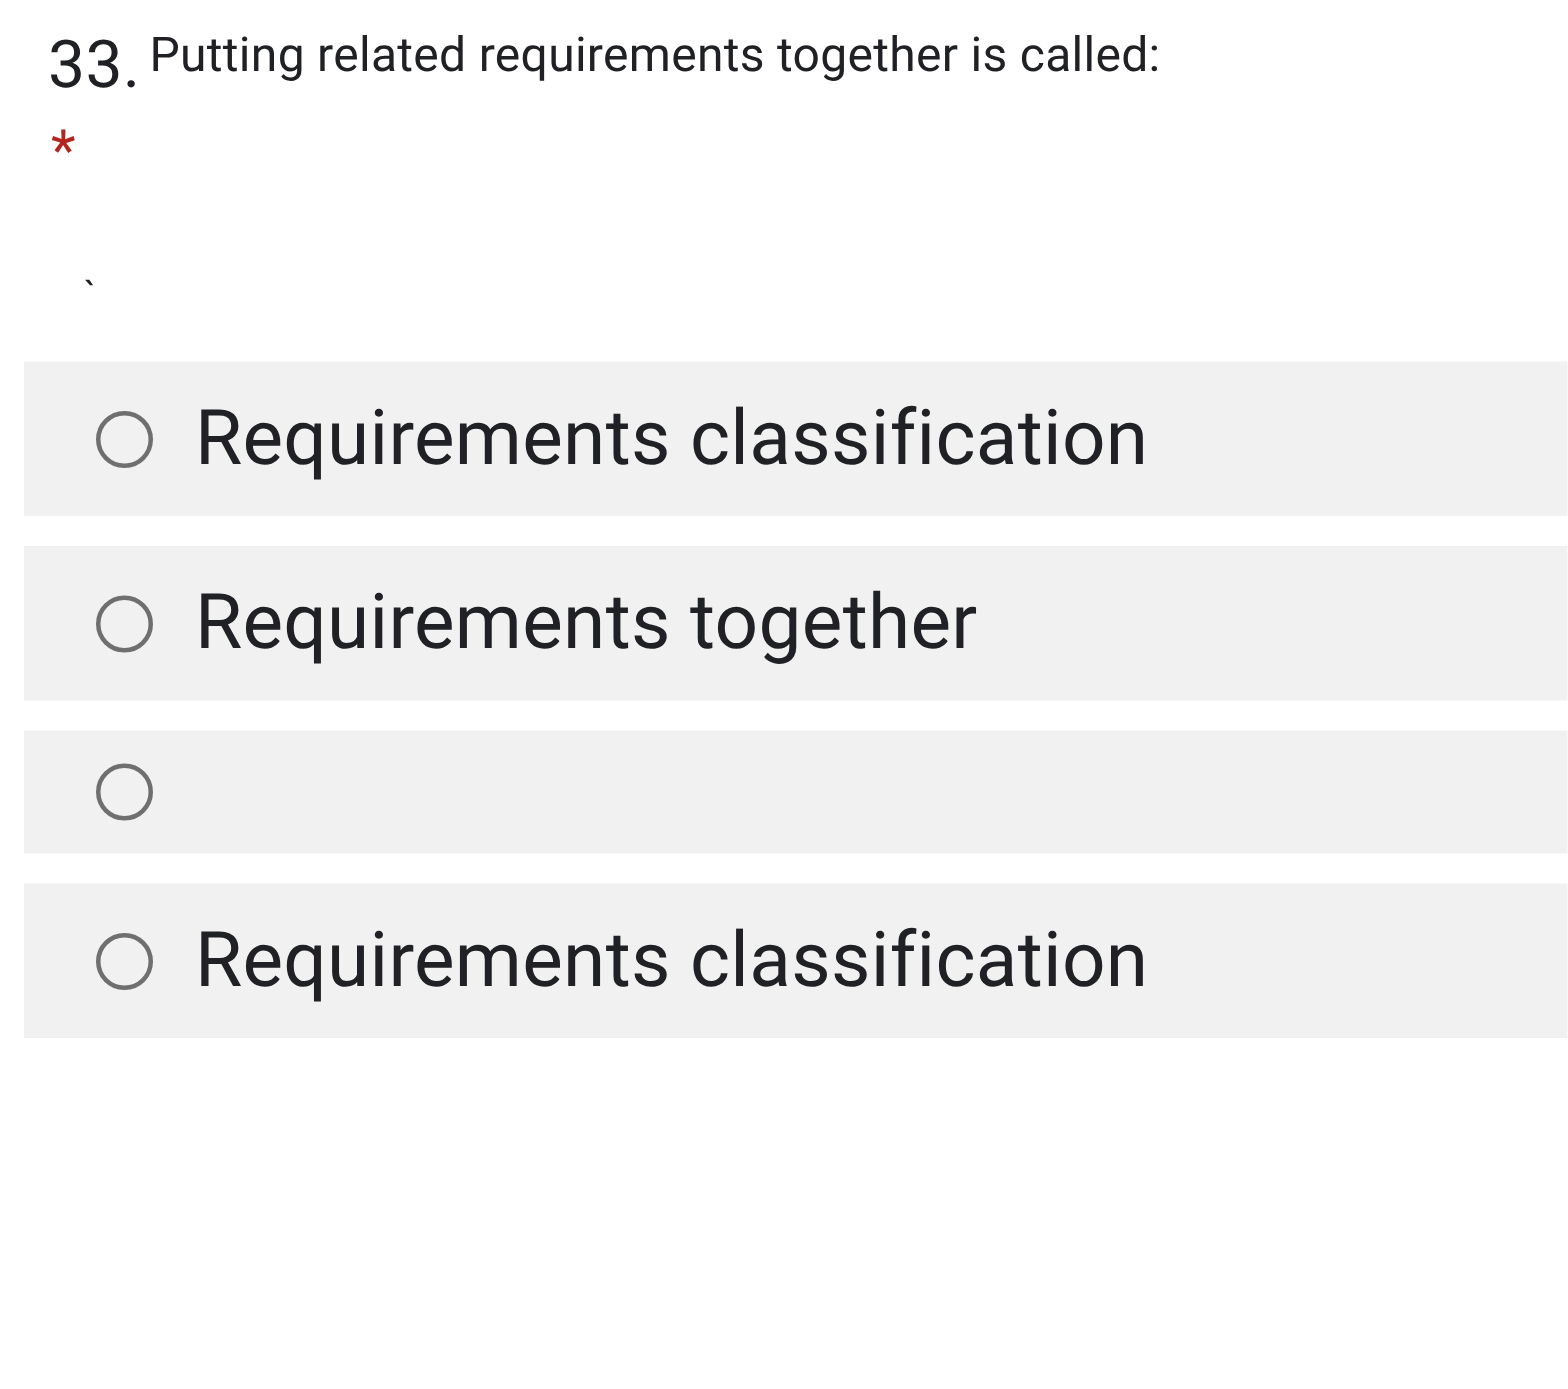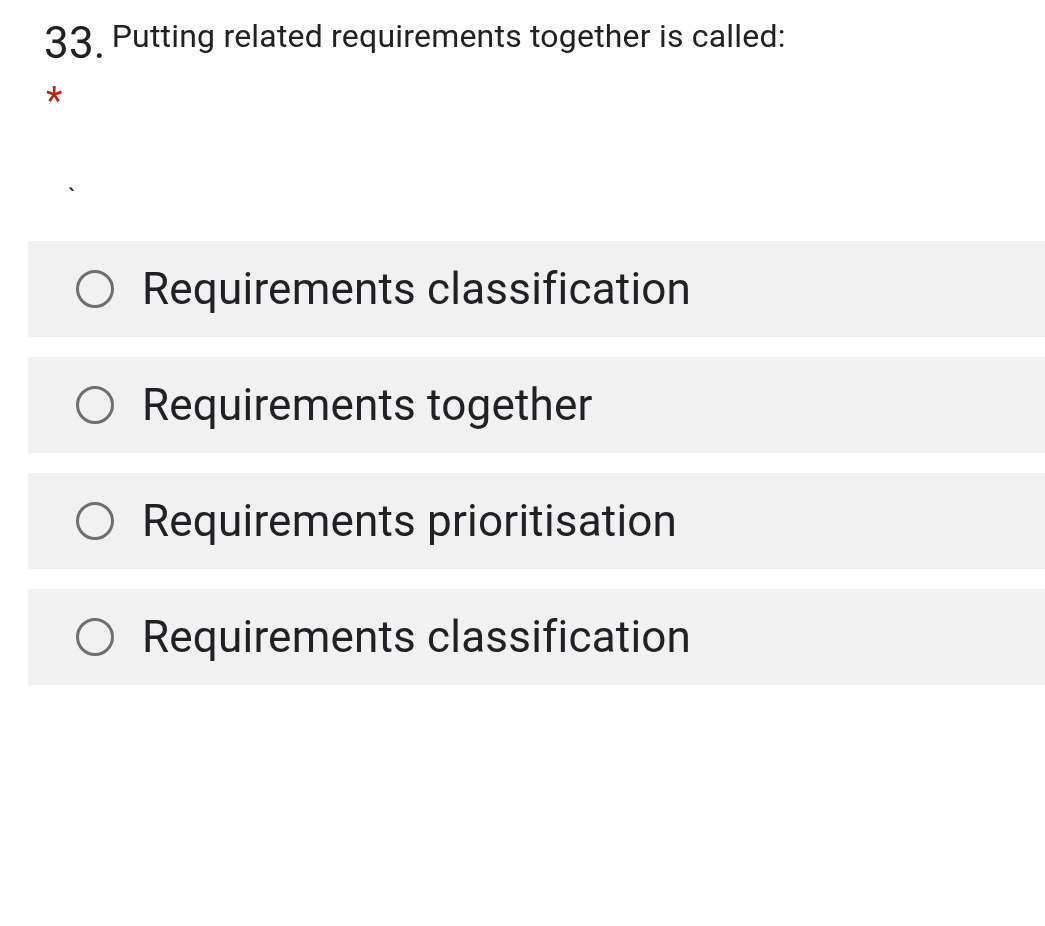--- a/index.html
+++ b/index.html
@@ -5,21 +5,21 @@
   html, body {
     margin: 0;
     padding: 0;
     background: #ffffff;
     font-family: "Roboto", "Helvetica Neue", Arial, sans-serif;
     color: #202124;
   }
   .page {
     width: 871px;
     box-sizing: border-box;
-    padding: 16px 0 60px 16px;
+    padding: 16px 0 60px 4px;
   }
   .question-block {
     padding: 0 0 0 28px;
   }
   .question-row {
     display: flex;
     align-items: flex-start;
   }
   .q-number {
     font-size: 44px;
@@ -66,21 +66,21 @@
     width: 38px;
     height: 38px;
     border: 3px solid #6f6f6f;
     border-radius: 50%;
     flex: 0 0 auto;
     box-sizing: border-box;
     margin-right: 28px;
     background: transparent;
   }
   .option-label {
-    font-size: 44px;
+    font-size: 51px;
     color: #202124;
     letter-spacing: 0.2px;
   }
 </style>
 </head>
 <body>
 
 <div class="page">
 
   <div class="question-block">
@@ -99,21 +99,20 @@
       <span class="option-label">Requirements classification</span>
     </label>
 
     <label class="option">
       <span class="radio"></span>
       <span class="option-label">Requirements together</span>
     </label>
 
     <label class="option">
       <span class="radio"></span>
-      <span class="option-label">Requirements prioritisation</span>
     </label>
 
     <label class="option">
       <span class="radio"></span>
       <span class="option-label">Requirements classification</span>
     </label>
 
   </div>
 
 </div>

